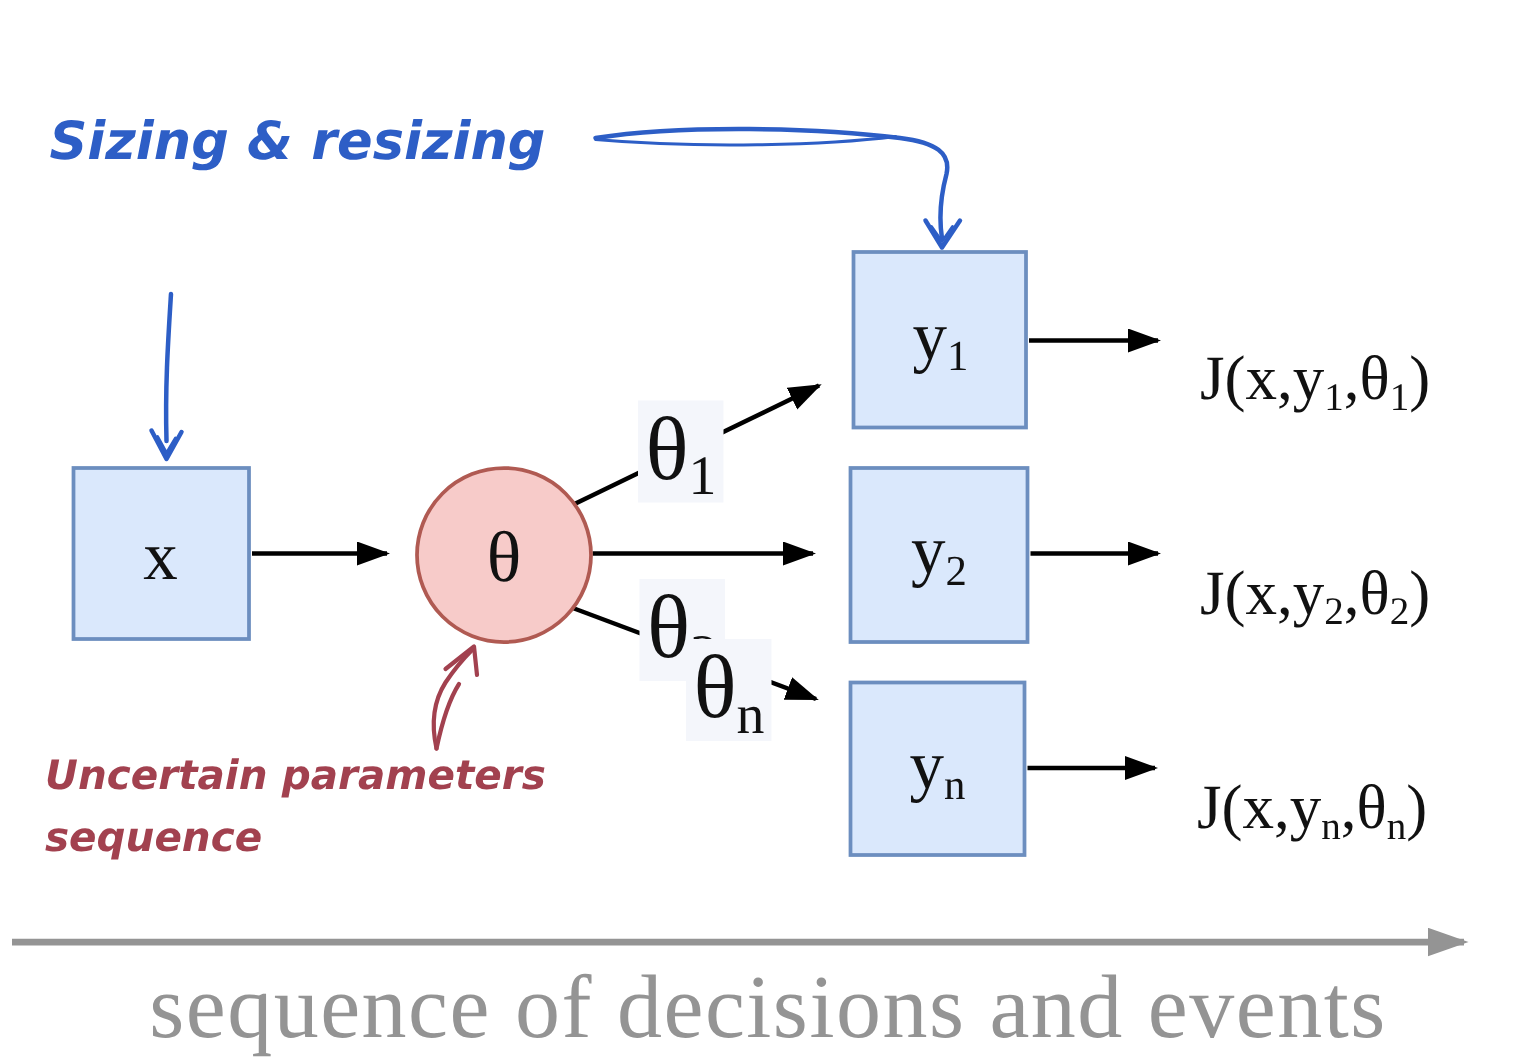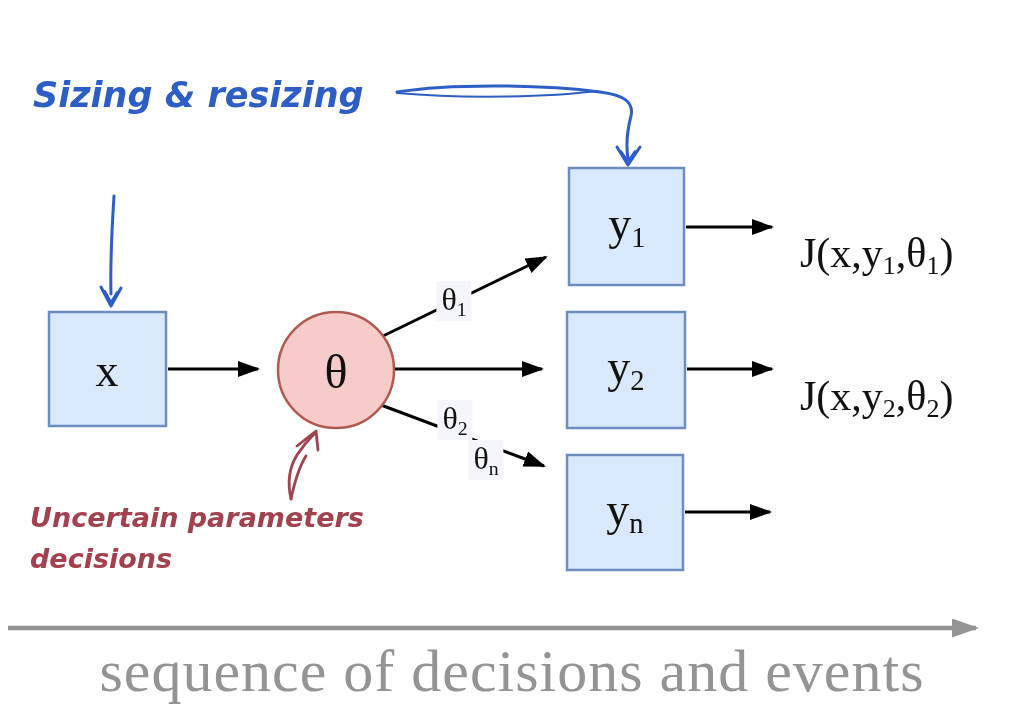--- a/index.html
+++ b/index.html
@@ -24,21 +24,21 @@
   .abs { position:absolute; white-space:nowrap; }
   .center-anchor { transform: translate(-50%, -50%); }
   .vcenter-anchor { transform: translateY(-50%); }
 
   .node-label {
     font-size: 46px;
     color: #111;
     line-height: 1;
   }
   .edge-label {
-    font-size: 32px;
+    font-size: 60px;
     color: #111;
     line-height: 1;
     background: var(--label-bg);
     padding: 2px 5px 6px 5px;
   }
   .j-label {
     font-size: 42px;
     color: #111;
     line-height: 1;
     margin-top: 28px;
@@ -109,21 +109,21 @@
     <path class="red-stroke" d="M 291 499 C 295 480 299 467 306 456"></path>
     <path class="red-stroke" d="M 297 446 L 316 431 L 318 450"></path>
   </svg>
 
   <div class="abs hand hand-blue" style="left:33px; top:68px;">
     <div>Sizing &amp; resizing</div>
   </div>
 
   <div class="abs hand hand-red" style="left:30px; top:498px;">
     <div>Uncertain parameters</div>
-    <div>decisions</div>
+    <div>sequence</div>
   </div>
 
   <div class="abs center-anchor node-label" style="left:107px; top:371px;">x</div>
 
   <div class="abs center-anchor node-label" style="left:336px; top:372px; font-size:48px;">θ</div>
 
   <div class="abs center-anchor node-label" style="left:627px; top:224px;"><span>y</span><sub class="s">1</sub></div>
 
   <div class="abs center-anchor node-label" style="left:626px; top:367px;"><span>y</span><sub class="s">2</sub></div>
 
@@ -132,16 +132,17 @@
   <div class="abs center-anchor edge-label" style="left:454px; top:301px;"><span>θ</span><sub class="s">1</sub></div>
 
   <div class="abs center-anchor edge-label" style="left:455px; top:372px;margin-top:48px;"><span>θ</span><sub class="s">2</sub></div>
 
   <div class="abs center-anchor edge-label" style="left:456px; top:460px;margin-left:30px;"><span>θ</span><sub class="s">n</sub></div>
 
   <div class="abs vcenter-anchor j-label" style="left:800px; top:225px;"><span>J(x,y</span><sub class="s">1</sub><span>,θ</span><sub class="s">1</sub><span>)</span></div>
 
   <div class="abs vcenter-anchor j-label" style="left:800px; top:368px;"><span>J(x,y</span><sub class="s">2</sub><span>,θ</span><sub class="s">2</sub><span>)</span></div>
 
+  <div class="abs vcenter-anchor j-label" style="left:798px; top:511px;"><span>J(x,y</span><sub class="s">n</sub><span>,θ</span><sub class="s">n</sub><span>)</span></div>
 
   <div class="abs axis-label">sequence of decisions and events</div>
 
 </div>
 
 </body></html>

